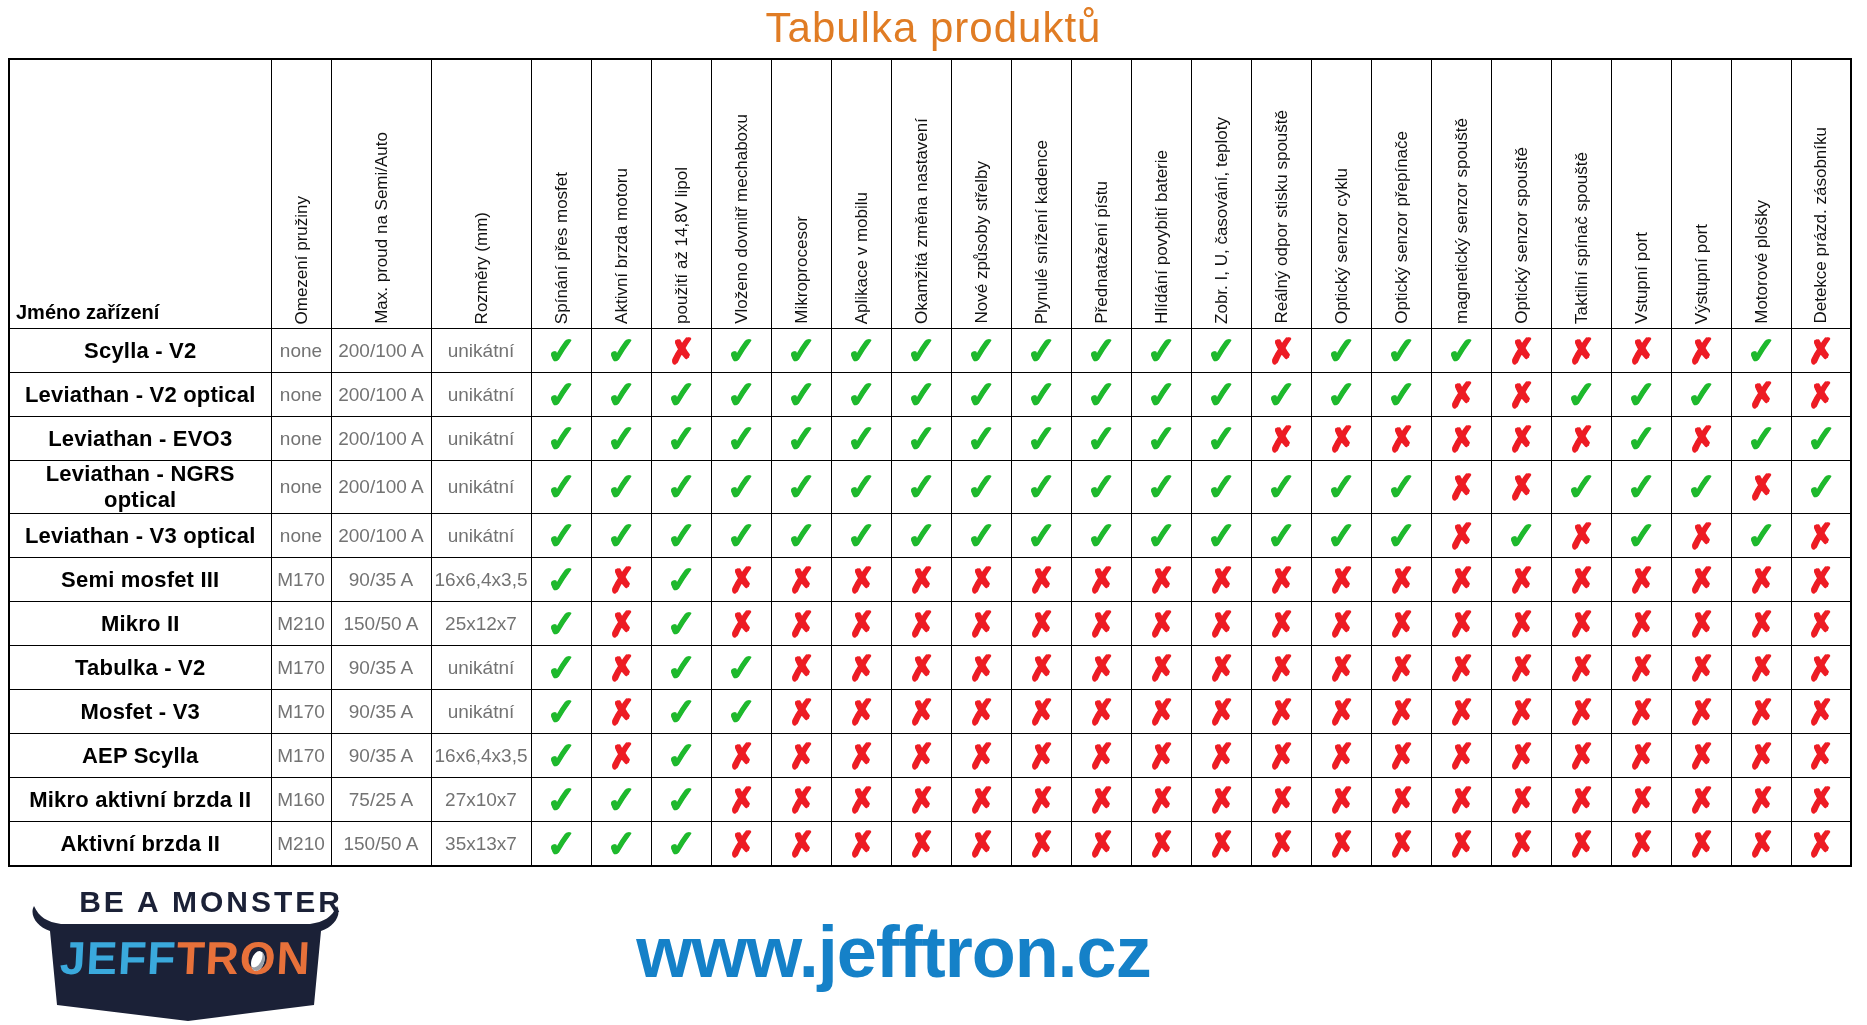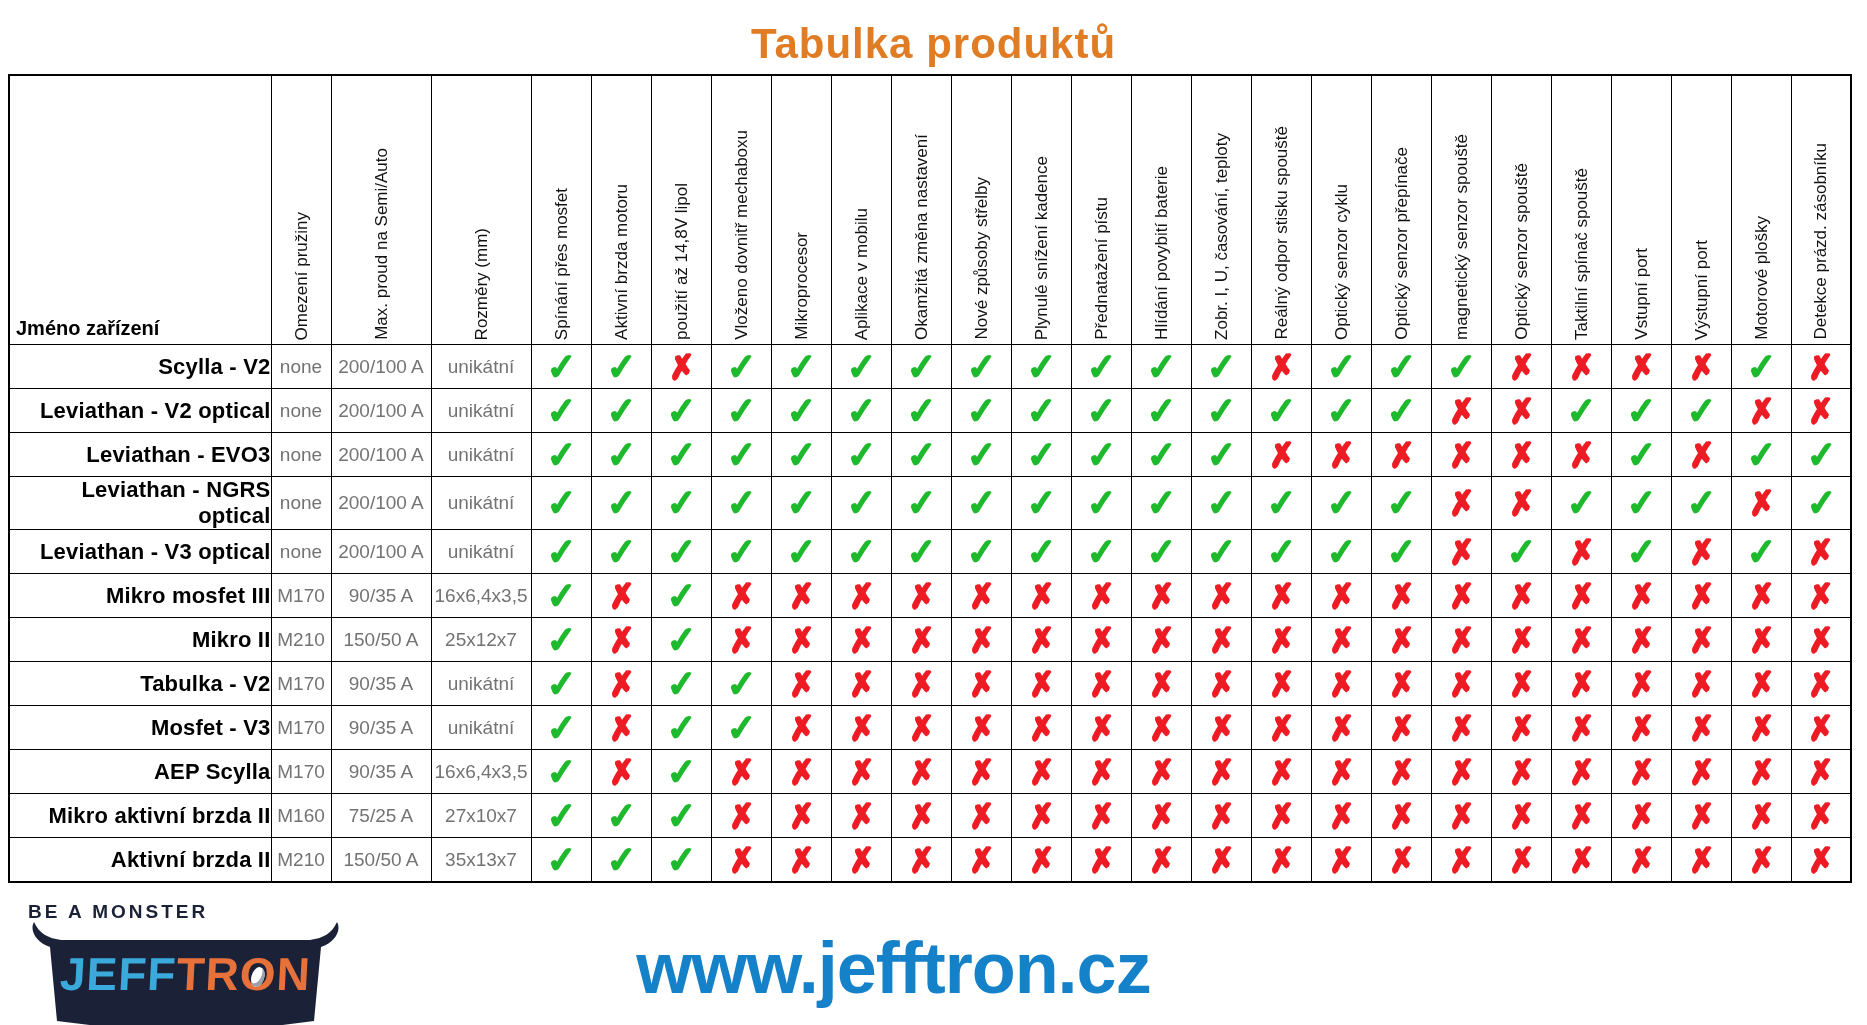--- a/index.html
+++ b/index.html
@@ -1,23 +1,23 @@
 <!DOCTYPE html>
 <html><head>
 <meta charset="utf-8">
 <style>
   html,body{margin:0;padding:0;background:#fff;}
   body{width:1867px;height:1025px;font-family:"Liberation Sans",sans-serif;position:relative;overflow:hidden;}
 
   .page-title{
     text-align:center;
     font-size:42px;
-    font-weight:bold;
+    font-weight:normal;
     letter-spacing:1px;
-    padding-top:20px;
+    padding-top:4px;
     height:52px;
     color:#E07C24;
   }
 
   table.products{
     border-collapse:collapse;
     table-layout:fixed;
     margin:2px 0 0 8px;
     border:2px solid #000;
   }
@@ -50,21 +50,21 @@
     transform:rotate(180deg);
     font-size:17px;
     line-height:1;
     padding:0 0 6px 0;
     max-height:258px;
     white-space:nowrap;
     color:#111;
   }
   tbody td{height:43px;text-align:center;vertical-align:middle;}
   td.name-cell{
-    text-align:right;
+    text-align:center;
     font-weight:bold;
     font-size:22px;
     padding-left:8px;
     letter-spacing:0.2px;
   }
   td.info-cell{font-size:19px;color:#737373;}
   .mark{
     display:inline-block;
     font-weight:bold;
     line-height:1;
@@ -92,22 +92,22 @@
     left:28px;
     top:8px;
     width:315px;
     height:142px;
   }
   .logo-tagline{
     position:absolute;
     top:0;
     left:0;
     width:100%;
-    text-align:left;
-    font-size:19px;
+    text-align:right;
+    font-size:30px;
     font-weight:bold;
     letter-spacing:3px;
     color:#1B2137;
   }
   .logo-badge{
     position:absolute;
     top:20px;
     left:0;
     width:315px;
     height:122px;
@@ -356,21 +356,21 @@
         <td><span class="mark mark-check">✓</span></td>
         <td><span class="mark mark-cross">✗</span></td>
         <td><span class="mark mark-check">✓</span></td>
         <td><span class="mark mark-cross">✗</span></td>
         <td><span class="mark mark-check">✓</span></td>
         <td><span class="mark mark-cross">✗</span></td>
         <td><span class="mark mark-check">✓</span></td>
         <td><span class="mark mark-cross">✗</span></td>
       </tr>
       <tr>
-        <td class="name-cell">Mikro mosfet III</td>
+        <td class="name-cell">Semi mosfet III</td>
         <td class="info-cell">M170</td>
         <td class="info-cell">90/35 A</td>
         <td class="info-cell">16x6,4x3,5</td>
         <td><span class="mark mark-check">✓</span></td>
         <td><span class="mark mark-cross">✗</span></td>
         <td><span class="mark mark-check">✓</span></td>
         <td><span class="mark mark-cross">✗</span></td>
         <td><span class="mark mark-cross">✗</span></td>
         <td><span class="mark mark-cross">✗</span></td>
         <td><span class="mark mark-cross">✗</span></td>

